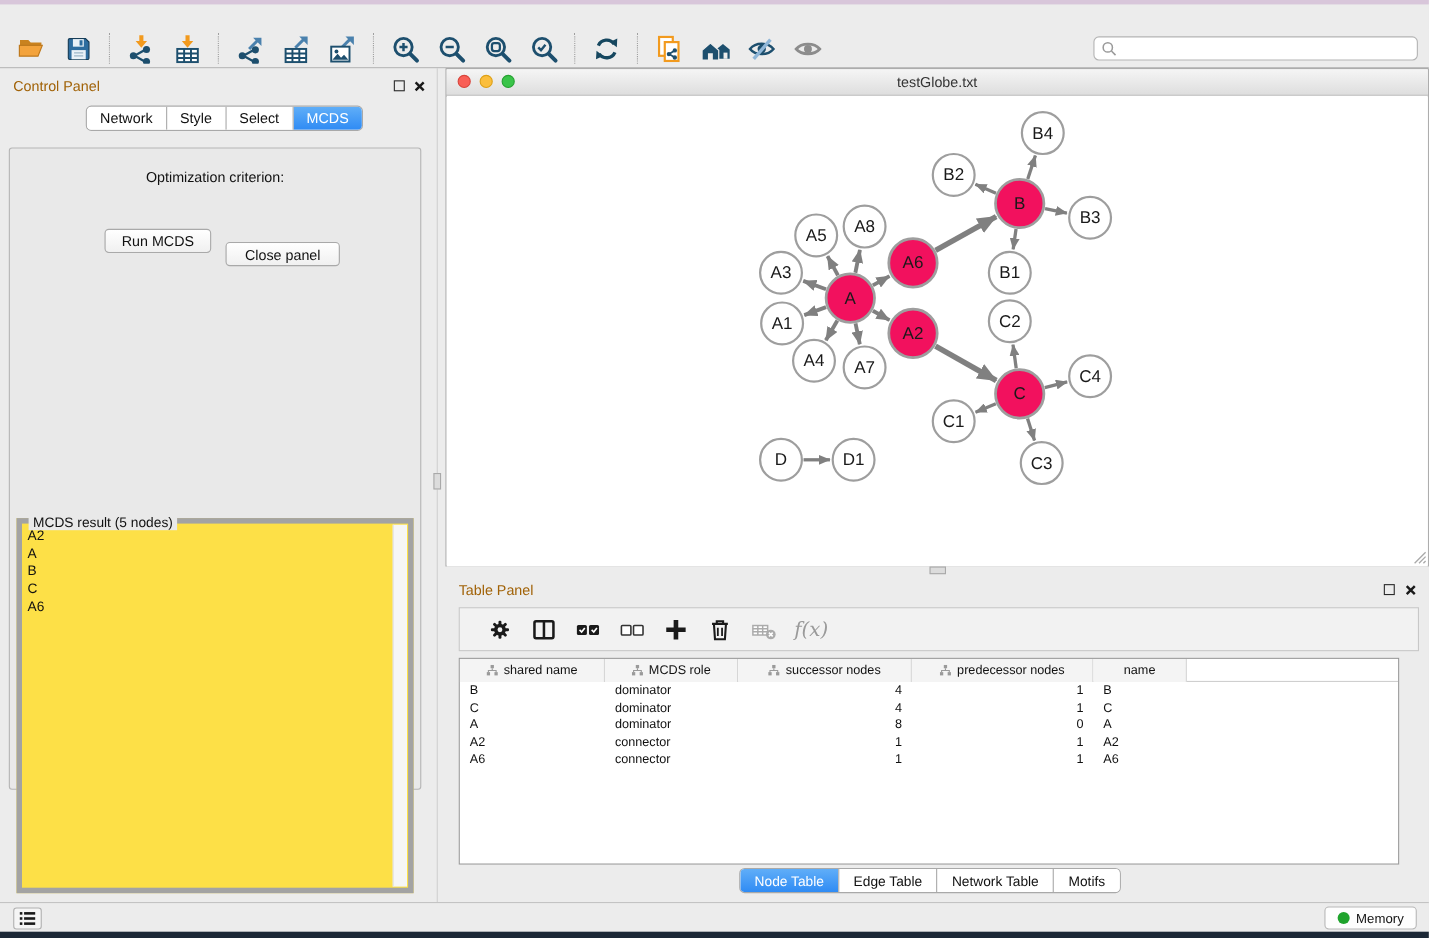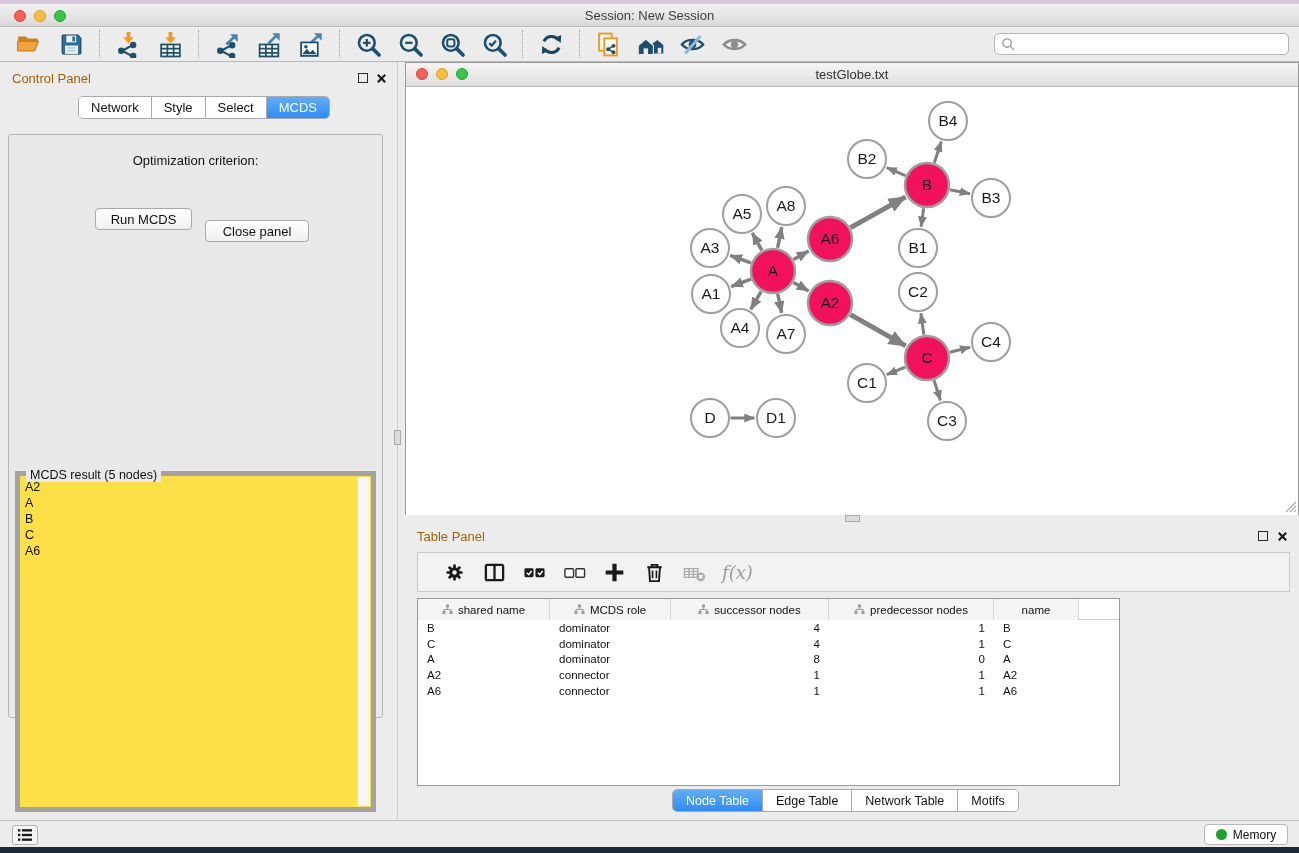--- a/index.html
+++ b/index.html
@@ -67,21 +67,21 @@
   #net-canvas { position:absolute; left:0; top:25px; right:0; bottom:0; background:#fff; }
   #net-resize { position:absolute; right:1px; bottom:1px; width:14px; height:14px; }
   #net-handle-bottom { position:absolute; left:845px; top:515px; width:15px; height:7px; background:#dcdcdc; border:1px solid #a9a9a9; }
 
   
   #table-panel { position:absolute; left:405px; top:520px; width:894px; height:300px; }
   #tp-toolbar { position:absolute; left:12px; top:32px; width:873px; height:40px; background:#f2f2f2;
     border:1px solid #c8c8c8; display:flex; align-items:center; padding-left:16px; }
   .tpi { width:26px; height:26px; display:flex; align-items:center; justify-content:center; margin:0 7px; }
   #fx-label { font-size:18px; color:#9a9a9a; font-family:"DejaVu Serif", serif; font-style:italic; margin-left:8px; }
-  #node-table { position:absolute; left:12px; top:78px; width:703px; height:188px; background:#fff; border:1px solid #999; overflow:hidden; }
+  #node-table { position:absolute; left:12px; top:78px; width:855px; height:188px; background:#fff; border:1px solid #999; overflow:hidden; }
   #nt-header { display:flex; height:21px; border-bottom:1px solid #cfcfcf; }
   .th { height:21px; background:#f4f4f4; border-right:1px solid #d6d6d6; display:flex; align-items:center; justify-content:center; gap:5px; font-size:11.5px; color:#111; }
   .th svg { flex:0 0 auto; }
   .tr { display:flex; height:15.8px; align-items:center; }
   .td { font-size:11.5px; color:#111; overflow:hidden; white-space:nowrap; }
   .td.l { text-align:left; padding-left:9px; }
   .td.r { text-align:right; padding-right:9px; }
   #tp-tabs { position:absolute; left:267px; top:269px; }
   #tp-tabs .seg { padding:3.5px 13px; font-size:12.5px; }
 
@@ -93,28 +93,20 @@
     display:flex; align-items:center; justify-content:center; gap:6px; font-size:12px; color:#111;text-align:center; }
   #memory-dot { width:11px; height:11px; border-radius:50%; background:#1fa32c; }
   #desktop-bottom { position:absolute; left:0; top:847px; width:1299px; height:6px; background:#1b2836; }
 </style>
 </head>
 <body>
 
 <div id="app">
   <div id="desktop-top"></div>
 
-  <div id="titlebar">
-    <div class="lights">
-      <span class="light red"></span>
-      <span class="light yellow"></span>
-      <span class="light green"></span>
-    </div>
-    <div class="title">Session: New Session</div>
-  </div>
 
   <div id="toolbar">
     <span class="tbi">
       <svg width="26" height="26" viewBox="0 0 24 24">
           <path fill="#c9821f" d="M2 5h7l2 2h9v3H2z"></path>
           <path fill="#f3a33c" stroke="#bf7a1e" d="M1.5 9.5h19.2l-3.6 9H1.5z"></path>
         </svg>
     </span>
     <span class="tbi">
       <svg width="25" height="25" viewBox="0 0 24 24">

